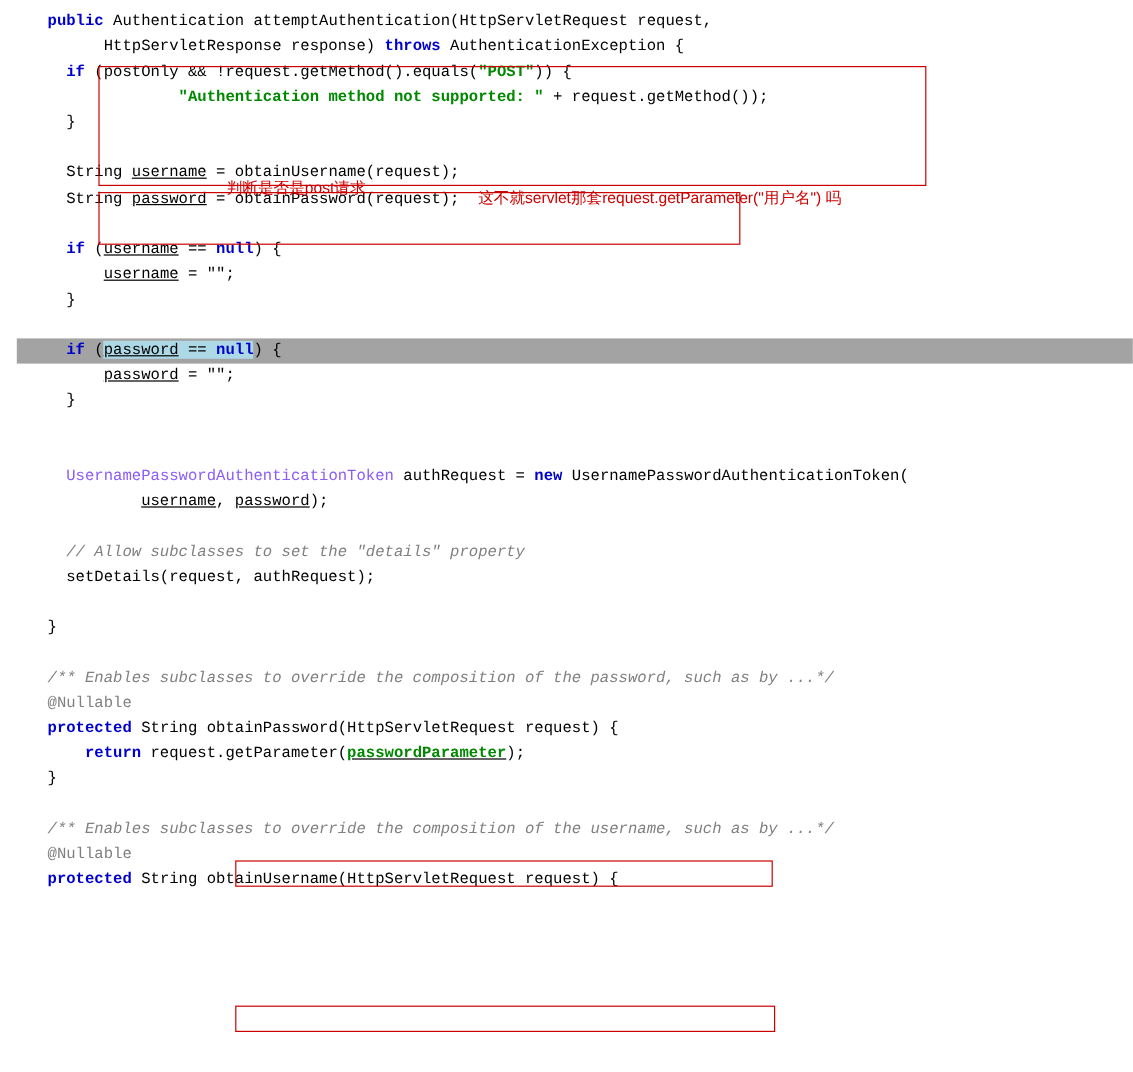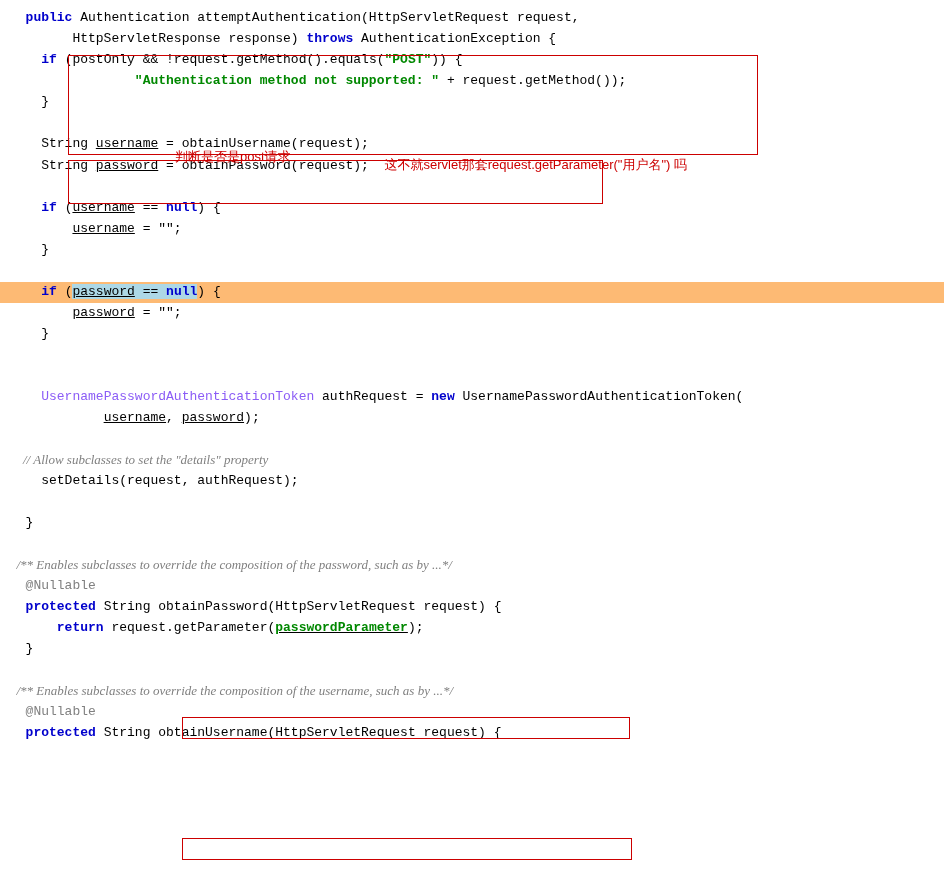--- a/index.html
+++ b/index.html
@@ -14,44 +14,45 @@
       min-height: 893px;
     }
     .code-line {
       display: flex;
       align-items: flex-start;
       min-height: 21px;
       padding: 0 0 0 10px;
       white-space: pre;
     }
     .code-line.highlighted {
-      background-color: #fdba74;
+      background-color: #a3a3a3;
     }
     .code-content {
       flex: 1;
       white-space: pre;
     }
     
     .kw { color: #0000cc; font-weight: bold; }
     .str { color: #008800; font-weight: bold; }
-    .comment { color: #808080; font-style: italic; font-family: Liberation Serif, serif; }
+    .comment { color: #808080; font-style: italic; }
     .annotation { color: #808080; }
     .underline { text-decoration: underline; }
     .blue-link { color: #0070c0; }
     .chinese-annotation {
       color: #cc0000;
       font-family: Arial, sans-serif;
       font-size: 13px;
       font-style: normal;
       font-weight: normal;
       text-decoration: none;
     }
 
     .outer-wrapper {
       position: relative;
+      margin-left: 14px;
     }
   </style>
 </head>
 <body>
 
 <div class="outer-wrapper" style="position:relative; padding: 8px 0;">
 
   <div class="code-line">
     <span class="code-content">&nbsp;&nbsp;<span class="kw">public</span> Authentication attemptAuthentication(HttpServletRequest request,</span>
   </div>

